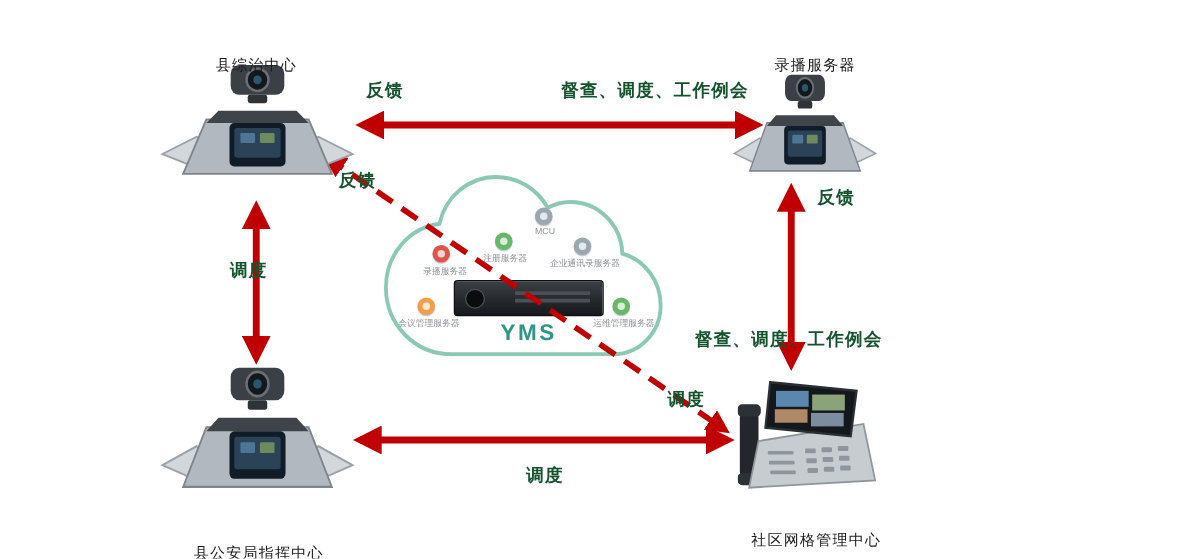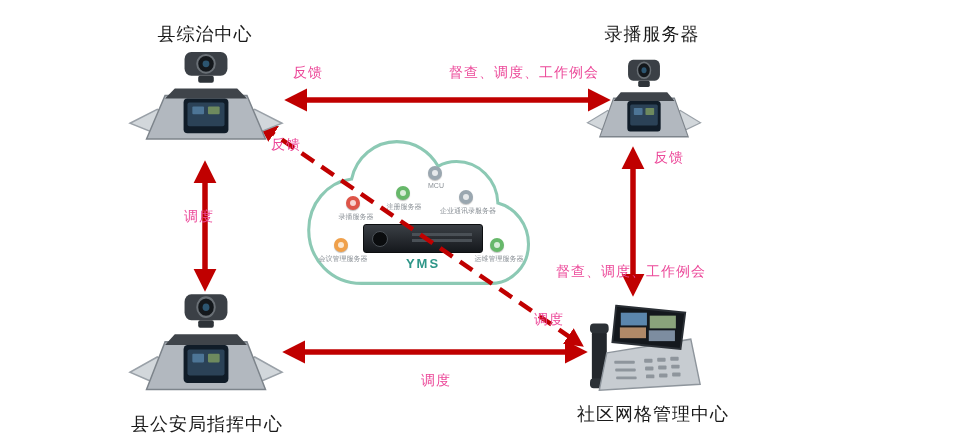--- a/index.html
+++ b/index.html
@@ -3,25 +3,25 @@
 <meta charset="utf-8">
 <style>
   html,body{margin:0;padding:0;background:#fff;}
   #canvas{
     position:relative;width:960px;height:447px;background:#ffffff;overflow:hidden;
     font-family:"Liberation Sans","DejaVu Sans",sans-serif;
   }
   .abs{position:absolute;}
   .node-label{
     position:absolute;transform:translateX(-50%);
-    font-size:18px;color:#1a1a1a;white-space:nowrap;letter-spacing:1px;
+    font-size:12px;color:#1a1a1a;white-space:nowrap;letter-spacing:1px;margin-top:22px;
   }
   .edge-label{
     position:absolute;transform:translateX(-50%);
-    font-size:14px;font-weight:normal;color:#ec4899;white-space:nowrap;letter-spacing:1px;
+    font-size:14px;font-weight:bold;color:#14532d;white-space:nowrap;letter-spacing:1px;
   }
   .svc-icon{
     position:absolute;width:14px;height:14px;border-radius:50%;
     box-shadow:0 1px 1px rgba(0,0,0,.25);
   }
   .svc-icon::after{
     content:"";position:absolute;left:4px;top:4px;width:6px;height:6px;border-radius:50%;
     background:rgba(255,255,255,.75);
   }
   .svc-label{
@@ -39,21 +39,21 @@
   .yms-server::before{
     content:"";position:absolute;left:8px;top:6px;width:14px;height:14px;border-radius:50%;
     background:#0a0c0e;border:1px solid #4a5056;
   }
   .yms-server::after{
     content:"";position:absolute;right:10px;top:8px;width:60px;height:3px;background:#4a5056;
     box-shadow:0 6px 0 #4a5056;
   }
   .yms-label{
     position:absolute;transform:translateX(-50%);
-    font-size:13px;font-weight:bold;color:#2e9688;letter-spacing:2px;
+    font-size:18px;font-weight:bold;color:#2e9688;letter-spacing:2px;
   }
   svg{display:block;}
 </style>
 </head>
 <body>
 
 <div id="canvas">
 
   <svg width="0" height="0" style="position:absolute" aria-hidden="true">
     <defs>

